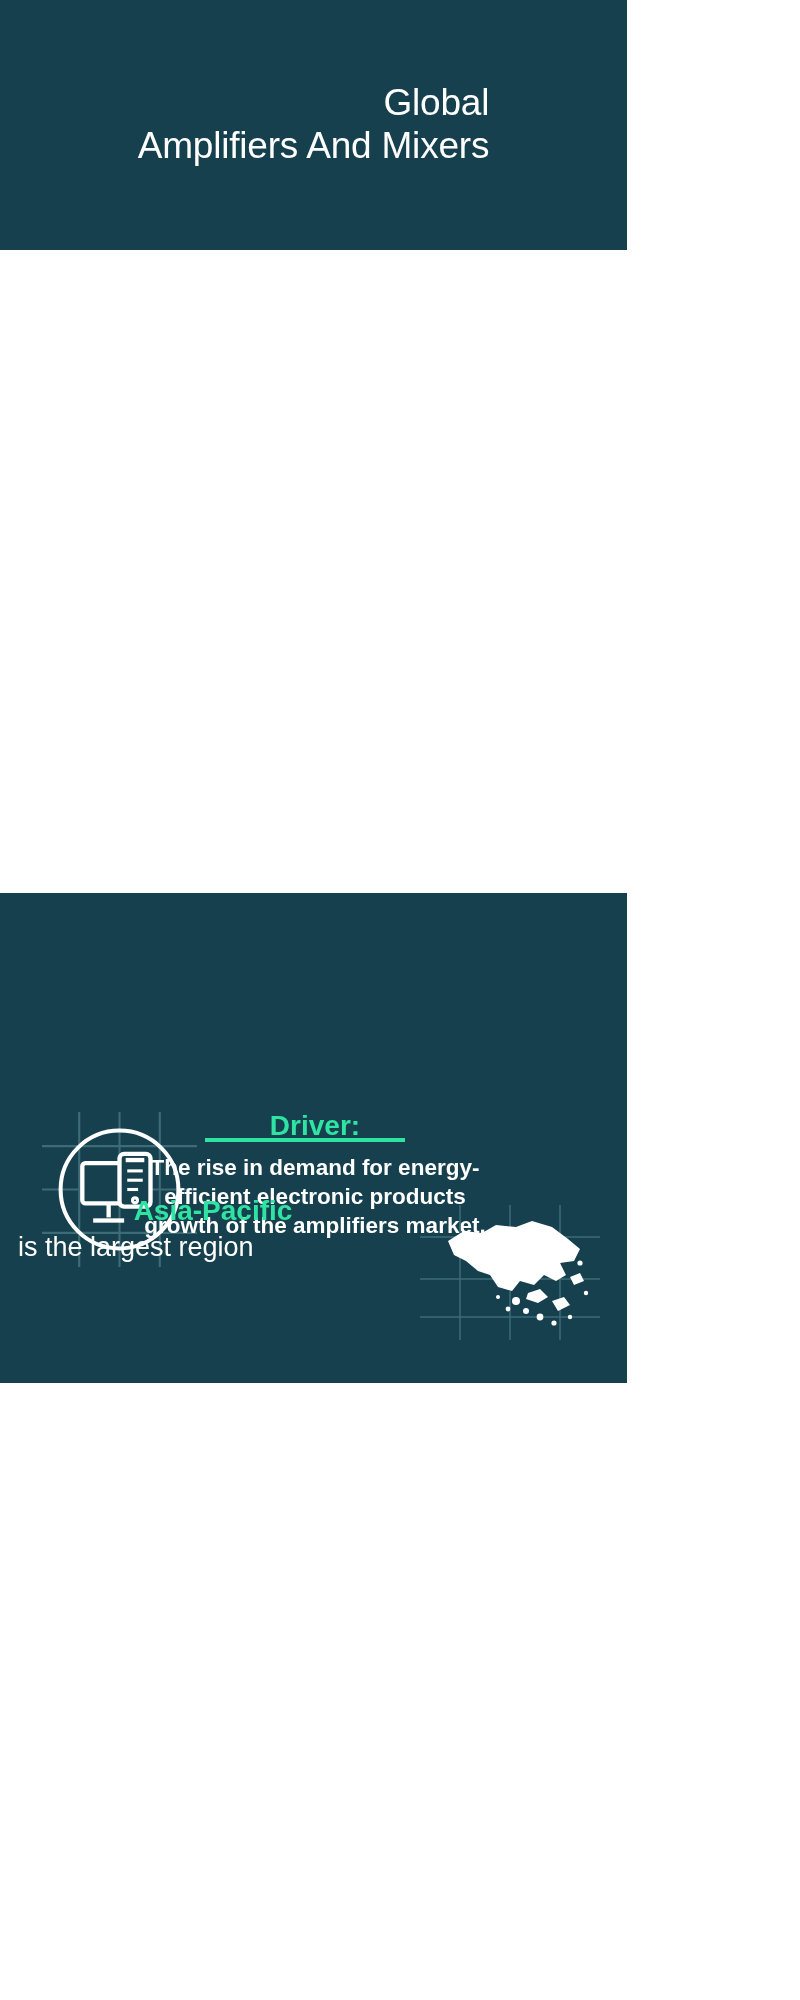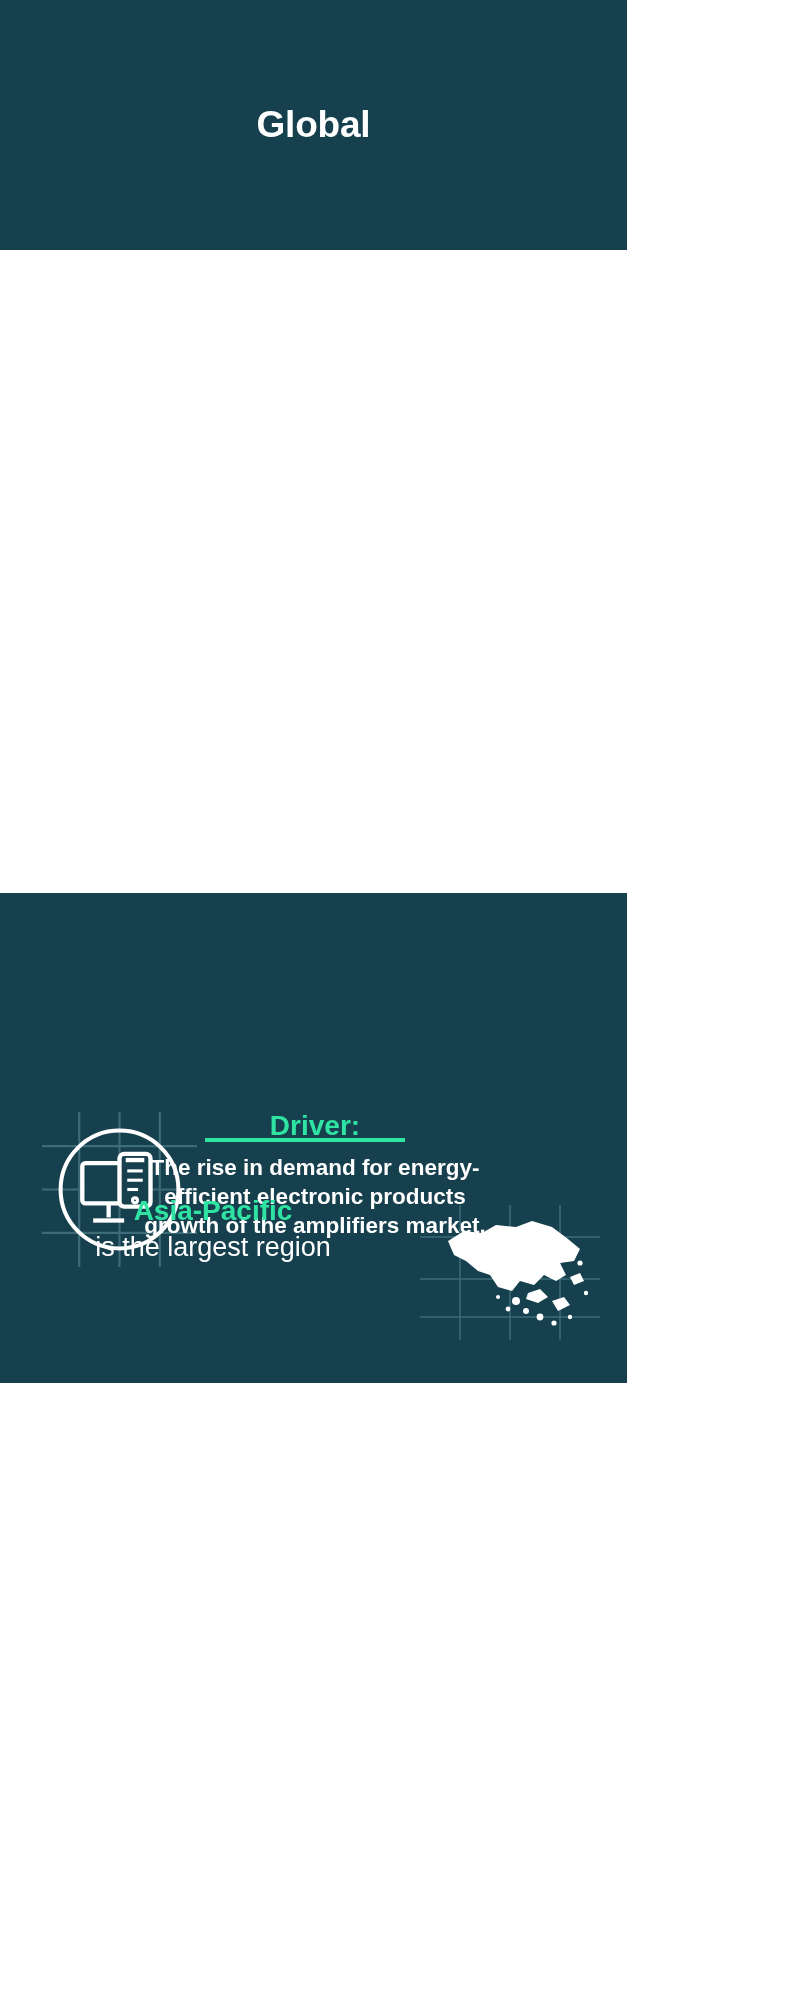--- a/index.html
+++ b/index.html
@@ -11,21 +11,21 @@
     overflow:hidden;
   }
   .page { width:627px; height:2000px; position:relative; background:#fff; overflow:hidden; }
 
   
   .header {
     height:250px; background:#16404d;
     display:flex; align-items:center; justify-content:center;
   }
   .header-title {
-    color:#ffffff; font-weight:bold; font-size:37px; line-height:1.15;
+    color:#ffffff; font-weight:normal; font-size:37px; line-height:1.15;
     text-align:right; letter-spacing:-0.2px;
   }
 
   
   .stat1 { position:relative; height:285px; background:#fff; }
   .para {
     background:#1b9184;
     position:absolute;
   }
   .para-1 { left:46px; top:303px; width:170px; height:170px;
@@ -65,39 +65,40 @@
   }
   .rule-mint { height:4px; background:#2fe3a3; width:200px;
                position:absolute; left:205px; top:1138px; }
 
   .icon-device { position:absolute; left:42px; top:1112px; width:155px; height:155px; }
 
   
   .region-area { position:absolute; left:0; top:1195px; width:627px; }
   .region-name { color:#2fe3a3; font-weight:bold; font-size:28px; text-align:center;
                  width:390px; margin-left:18px; }
-  .region-sub { color:#ffffff; font-size:27px; line-height:1.3; text-align:center;
+  .region-sub { color:#ffffff; font-size:27px; line-height:1.3; 
                 width:390px; margin:3px 0 0 18px; }
   .icon-asia { position:absolute; left:420px; top:1205px; width:180px; height:135px; }
 
   
   .footer {
     position:absolute; left:0; top:1383px; width:627px; height:100px; background:#fff;
   }
 
   .svg-w { stroke:#ffffff; fill:none; stroke-width:7; stroke-linecap:square; }
 </style>
 </head>
 <body>
 
 <div class="page">
 
   <div class="header">
     <div class="header-title">
       <div>Global</div>
+      <div>Amplifiers And Mixers</div>
     </div>
   </div>
 
   <div class="stat1">
     <div class="para para-1"></div>
     <svg class="icon-money" viewBox="0 0 100 100">
       <g class="svg-w" stroke-width="6">
         <path d="M8 74 L44 36"></path>
         <path d="M24 33 L47 33 L47 56"></path>
       </g>

